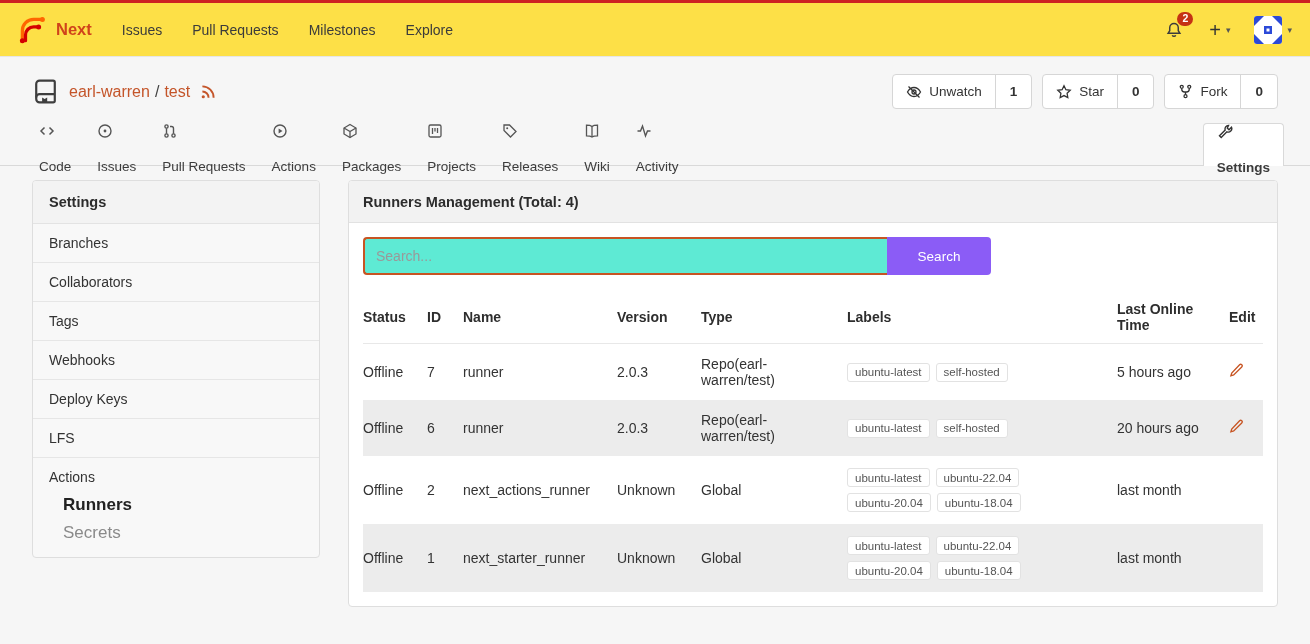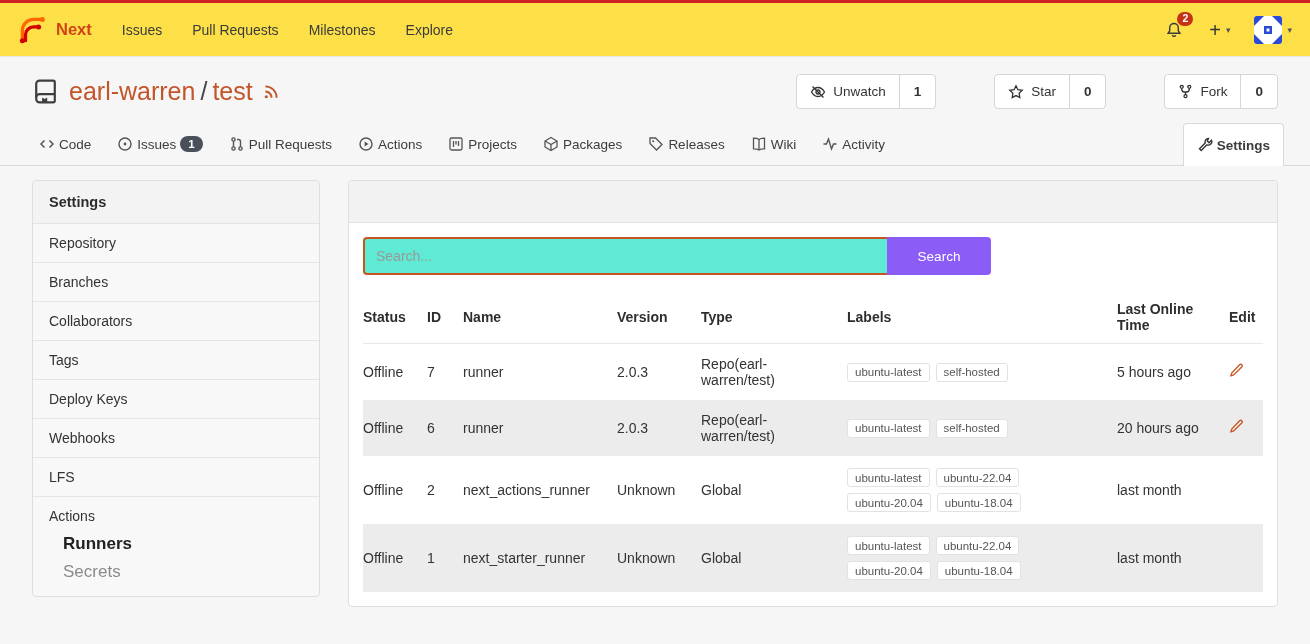--- a/index.html
+++ b/index.html
@@ -24,35 +24,35 @@
   .bell-badge {
     position: absolute; top: -7px; right: -8px; background: #c53214; color: #fff;
     font-size: 10.5px; font-weight: 700; border-radius: 9px; padding: 1.5px 5px; line-height: 1.1;
   }
   .plus-btn, .avatar-btn { display: flex; align-items: center; gap: 5px; cursor: pointer; }
   .plus-glyph { font-size: 20px; font-weight: 400; color: #333; line-height: 1; }
   .caret { font-size: 9px; color: #555; }
 
   
   .repo-head { display: flex; align-items: center; padding: 17px 32px 13px; }
-  .repo-title { display: flex; align-items: center; font-size: 25px; margin-left: 10px; }
+  .repo-title { display: flex; align-items: center; font-size: 16px; margin-left: 10px; }
   .repo-owner, .repo-name { color: #c4552a; cursor: pointer; }
   .repo-sep { color: #444; margin: 0 5px; }
   .rss-link { margin-left: 9px; cursor: pointer; }
   .repo-actions { margin-left: auto; display: flex; gap: 10px; }
   .gbtn {
     display: flex; border: 1px solid #d6d6d6; border-radius: 4px; overflow: hidden;
-    background: #fff; font-size: 13.5px; color: #333; height: 35px; align-items: stretch; margin-left: 48px;
+    background: #fff; font-size: 13.5px; color: #333; height: 35px; align-items: stretch;
   }
   .gbtn-main { display: flex; align-items: center; gap: 7px; padding: 0 13px; cursor: pointer; }
   .gbtn-count { display: flex; align-items: center; padding: 0 14px; border-left: 1px solid #d6d6d6; font-weight: 600; cursor: pointer; }
 
   
   .tabs { display: flex; align-items: flex-end; padding: 0 26px; border-bottom: 1px solid #d9d9d9; height: 44px; }
-  .tab { display: flex; align-items: center; gap: 4px; padding: 0 13px; height: 42px; font-size: 13.5px; font-weight: 500; color: #3c3c3c; cursor: pointer; }
+  .tab { display: flex; align-items: flex-start; gap: 20px; padding: 0 13px; height: 42px; font-size: 13.5px; font-weight: 500; color: #3c3c3c; cursor: pointer; flex-direction: column; }
   .tab-badge { background: #49505a; color: #fff; border-radius: 10px; font-size: 11.5px; padding: 2px 8px; font-weight: 600; }
   .tab-settings {
     margin-left: auto; background: #fff; border: 1px solid #d9d9d9; border-bottom: none;
     border-radius: 4px 4px 0 0; height: 43px; margin-bottom: -1px; font-weight: 600;
   }
 
   
   .content { display: flex; padding: 14px 32px 0; gap: 28px; align-items: flex-start; }
 
   .sidebar { width: 288px; background: #f8f8f8; border: 1px solid #dedede; border-radius: 4px; overflow: hidden; font-size: 14px; }
@@ -250,34 +250,34 @@
       <svg viewBox="0 0 16 16" width="16" height="16" fill="none" stroke="#555" stroke-width="1.4">
           <circle cx="8" cy="8" r="6"></circle>
           <path d="M6.6 5.6v4.8l3.9-2.4z" fill="#555" stroke="none"></path>
         </svg>
     </span>
     <span>Actions</span>
   </span>
   <span class="tab">
     <span>
       <svg viewBox="0 0 16 16" width="16" height="16" fill="none" stroke="#555" stroke-width="1.3">
+          <path d="M8 1.5 14 5v6l-6 3.5L2 11V5z"></path>
+          <path d="M2 5l6 3.5L14 5M8 8.5v6"></path>
+        </svg>
+    </span>
+    <span>Packages</span>
+  </span>
+  <span class="tab">
+    <span>
+      <svg viewBox="0 0 16 16" width="16" height="16" fill="none" stroke="#555" stroke-width="1.3">
           <rect x="2" y="2" width="12" height="12" rx="1.5"></rect>
           <path d="M5.5 5v6M8 5v3.5M10.5 5v5"></path>
         </svg>
     </span>
     <span>Projects</span>
-  </span>
-  <span class="tab">
-    <span>
-      <svg viewBox="0 0 16 16" width="16" height="16" fill="none" stroke="#555" stroke-width="1.3">
-          <path d="M8 1.5 14 5v6l-6 3.5L2 11V5z"></path>
-          <path d="M2 5l6 3.5L14 5M8 8.5v6"></path>
-        </svg>
-    </span>
-    <span>Packages</span>
   </span>
   <span class="tab">
     <span>
       <svg viewBox="0 0 16 16" width="16" height="16" fill="none" stroke="#555" stroke-width="1.3">
           <path d="M2 2h5.5L14 8.5 8.5 14 2 7.5z"></path>
           <circle cx="5.2" cy="5.2" r="1" fill="#555" stroke="none"></circle>
         </svg>
     </span>
     <span>Releases</span>
   </span>
@@ -305,36 +305,36 @@
         </svg>
     </span>
     <span>Settings</span>
   </span>
 </div>
 
 <div class="content">
 
   <div class="sidebar">
     <div class="side-head">Settings</div>
-    <div class="side-item">Repository</div>
     <div class="side-item">Branches</div>
     <div class="side-item">Collaborators</div>
     <div class="side-item">Tags</div>
+    <div class="side-item">Webhooks</div>
     <div class="side-item">Deploy Keys</div>
-    <div class="side-item">Webhooks</div>
     <div class="side-item">LFS</div>
     <div class="side-group">
       <div class="side-group-label">Actions</div>
       <div class="side-sub sub-active">Runners</div>
       <div class="side-sub sub-muted">Secrets</div>
     </div>
   </div>
 
   <div class="panel">
     <div class="panel-head">
+      <span class="panel-title">Runners Management (Total: 4)</span>
     </div>
     <div class="panel-body">
       <div class="search-row">
         <input class="search-input" type="text" placeholder="Search..." style="">
         <button class="search-btn">Search</button>
       </div>
 
       <table class="runner-table">
         <colgroup>
           <col style="width:64px">

